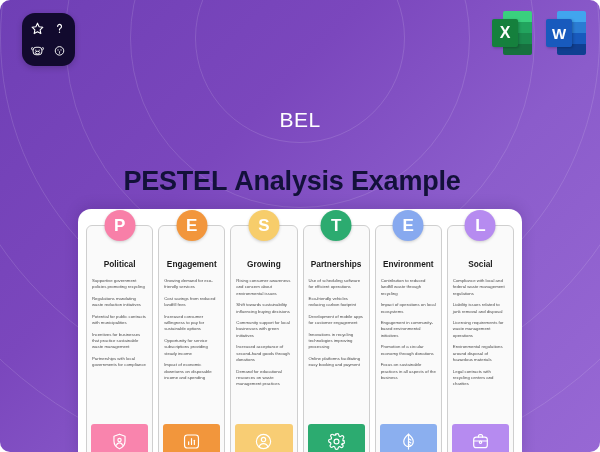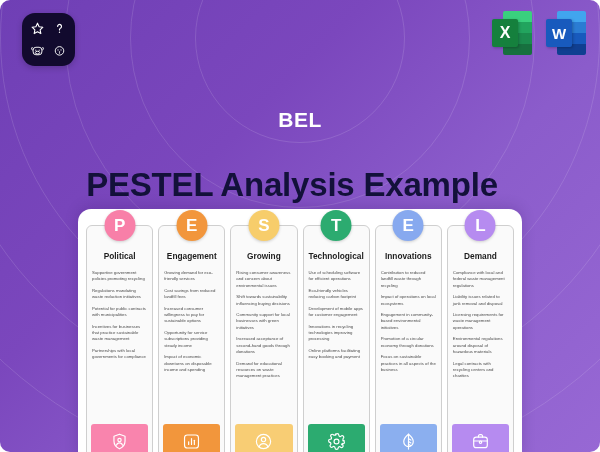--- a/index.html
+++ b/index.html
@@ -109,29 +109,29 @@
     box-shadow: 1px 1px 3px rgba(0,0,0,0.25);
   }
 
   
   .brand {
     position: absolute;
     top: 108px; left: 0; right: 0;
     text-align: center;
     color: #ffffff;
     font-size: 21px;
-    font-weight: bold;
+    font-weight: normal;
     letter-spacing: 0.5px;
   }
   .main-title {
     position: absolute;
     top: 166px; left: 0; right: 16px;
     text-align: center;
     color: #13113a;
-    font-size: 33px;
+    font-size: 27px;
     font-weight: bold;
     letter-spacing: -0.2px;
     white-space: nowrap;
   }
   .main-title .tw { margin-right: 7px; }
 
   
   .card {
     position: absolute;
     left: 78px;
@@ -175,21 +175,21 @@
     font-weight: bold;
     line-height: 1;
     box-shadow: 0 1px 3px rgba(0,0,0,0.18);
   }
 
   .col-title {
     text-align: center;
     font-size: 8.3px;
     font-weight: bold;
     color: #1c1c1c;
-    margin: 4px 0 9px 0;
+    margin: 12px 0 9px 0;
     line-height: 1.1;
   }
 
   .bullets {
     flex: 1 1 auto;
     padding: 0 5px;
     display: flex;
     flex-direction: column;
     gap: 5.5px;
     overflow: hidden;
@@ -327,56 +327,56 @@
           <div class="icon-tile" style="background: rgb(248, 205, 116);">
             <svg width="19" height="19" viewBox="0 0 24 24" fill="none" stroke="#fff" stroke-width="1.5" stroke-linecap="round" stroke-linejoin="round">
               <circle cx="12" cy="12" r="9"></circle>
               <circle cx="12" cy="9.6" r="2.7"></circle>
               <path d="M6.4 19c.8-3 3-4.4 5.6-4.4s4.8 1.4 5.6 4.4"></path>
             </svg>
           </div>
         </div>
         <div class="col">
           <div class="badge" style="background: rgb(44, 171, 112);">T</div>
-          <div class="col-title">Technological</div>
+          <div class="col-title">Partnerships</div>
           <div class="bullets">
             <div class="bullet">Use of scheduling software for efficient operations</div>
             <div class="bullet">Eco-friendly vehicles reducing carbon footprint</div>
             <div class="bullet">Development of mobile apps for customer engagement</div>
             <div class="bullet">Innovations in recycling technologies improving processing</div>
             <div class="bullet">Online platforms facilitating easy booking and payment</div>
           </div>
           <div class="icon-tile" style="background: rgb(44, 171, 112);">
             <svg width="19" height="19" viewBox="0 0 24 24" fill="none" stroke="#fff" stroke-width="1.5" stroke-linecap="round" stroke-linejoin="round">
               <circle cx="12" cy="12" r="3.1"></circle>
               <path d="M19.4 14.4a1.6 1.6 0 00.32 1.77l.06.06a2 2 0 11-2.83 2.83l-.06-.06a1.6 1.6 0 00-1.77-.32 1.6 1.6 0 00-.97 1.47V20a2 2 0 11-4 0v-.11a1.6 1.6 0 00-1.05-1.47 1.6 1.6 0 00-1.77.32l-.06.06a2 2 0 11-2.83-2.83l.06-.06a1.6 1.6 0 00.32-1.77 1.6 1.6 0 00-1.47-.97H4a2 2 0 110-4h.11a1.6 1.6 0 001.47-1.05 1.6 1.6 0 00-.32-1.77l-.06-.06a2 2 0 112.83-2.83l.06.06a1.6 1.6 0 001.77.32H10a1.6 1.6 0 00.97-1.47V4a2 2 0 114 0v.11a1.6 1.6 0 00.97 1.47 1.6 1.6 0 001.77-.32l.06-.06a2 2 0 112.83 2.83l-.06.06a1.6 1.6 0 00-.32 1.77V10a1.6 1.6 0 001.47.97H20a2 2 0 110 4h-.11a1.6 1.6 0 00-1.47.97z"></path>
             </svg>
           </div>
         </div>
         <div class="col">
           <div class="badge" style="background: rgb(135, 169, 239);">E</div>
-          <div class="col-title">Innovations</div>
+          <div class="col-title">Environment</div>
           <div class="bullets">
             <div class="bullet">Contribution to reduced landfill waste through recycling</div>
             <div class="bullet">Impact of operations on local ecosystems</div>
             <div class="bullet">Engagement in community-based environmental initiatives</div>
             <div class="bullet">Promotion of a circular economy through donations</div>
             <div class="bullet">Focus on sustainable practices in all aspects of the business</div>
           </div>
           <div class="icon-tile" style="background: rgb(139, 175, 239);">
             <svg width="19" height="19" viewBox="0 0 24 24" fill="none" stroke="#fff" stroke-width="1.5" stroke-linecap="round" stroke-linejoin="round">
               <path d="M12 2.8c3.8 3 6 6 6 9.6a6 6 0 11-12 0c0-3.6 2.2-6.6 6-9.6z"></path>
               <path d="M12 2.8v18.8"></path>
               <path d="M12 8.4l3 1.8M12 12l3 1.8M12 15.6l3 1.8"></path>
             </svg>
           </div>
         </div>
         <div class="col">
           <div class="badge" style="background: rgb(182, 139, 240);">L</div>
-          <div class="col-title">Demand</div>
+          <div class="col-title">Social</div>
           <div class="bullets">
             <div class="bullet">Compliance with local and federal waste management regulations</div>
             <div class="bullet">Liability issues related to junk removal and disposal</div>
             <div class="bullet">Licensing requirements for waste management operations</div>
             <div class="bullet">Environmental regulations around disposal of hazardous materials</div>
             <div class="bullet">Legal contracts with recycling centers and charities</div>
           </div>
           <div class="icon-tile" style="background: rgb(182, 139, 240);">
             <svg width="19" height="19" viewBox="0 0 24 24" fill="none" stroke="#fff" stroke-width="1.5" stroke-linecap="round" stroke-linejoin="round">
               <path d="M9.4 6.4V5.2A1.8 1.8 0 0111.2 3.4h1.6a1.8 1.8 0 011.8 1.8v1.2"></path>

